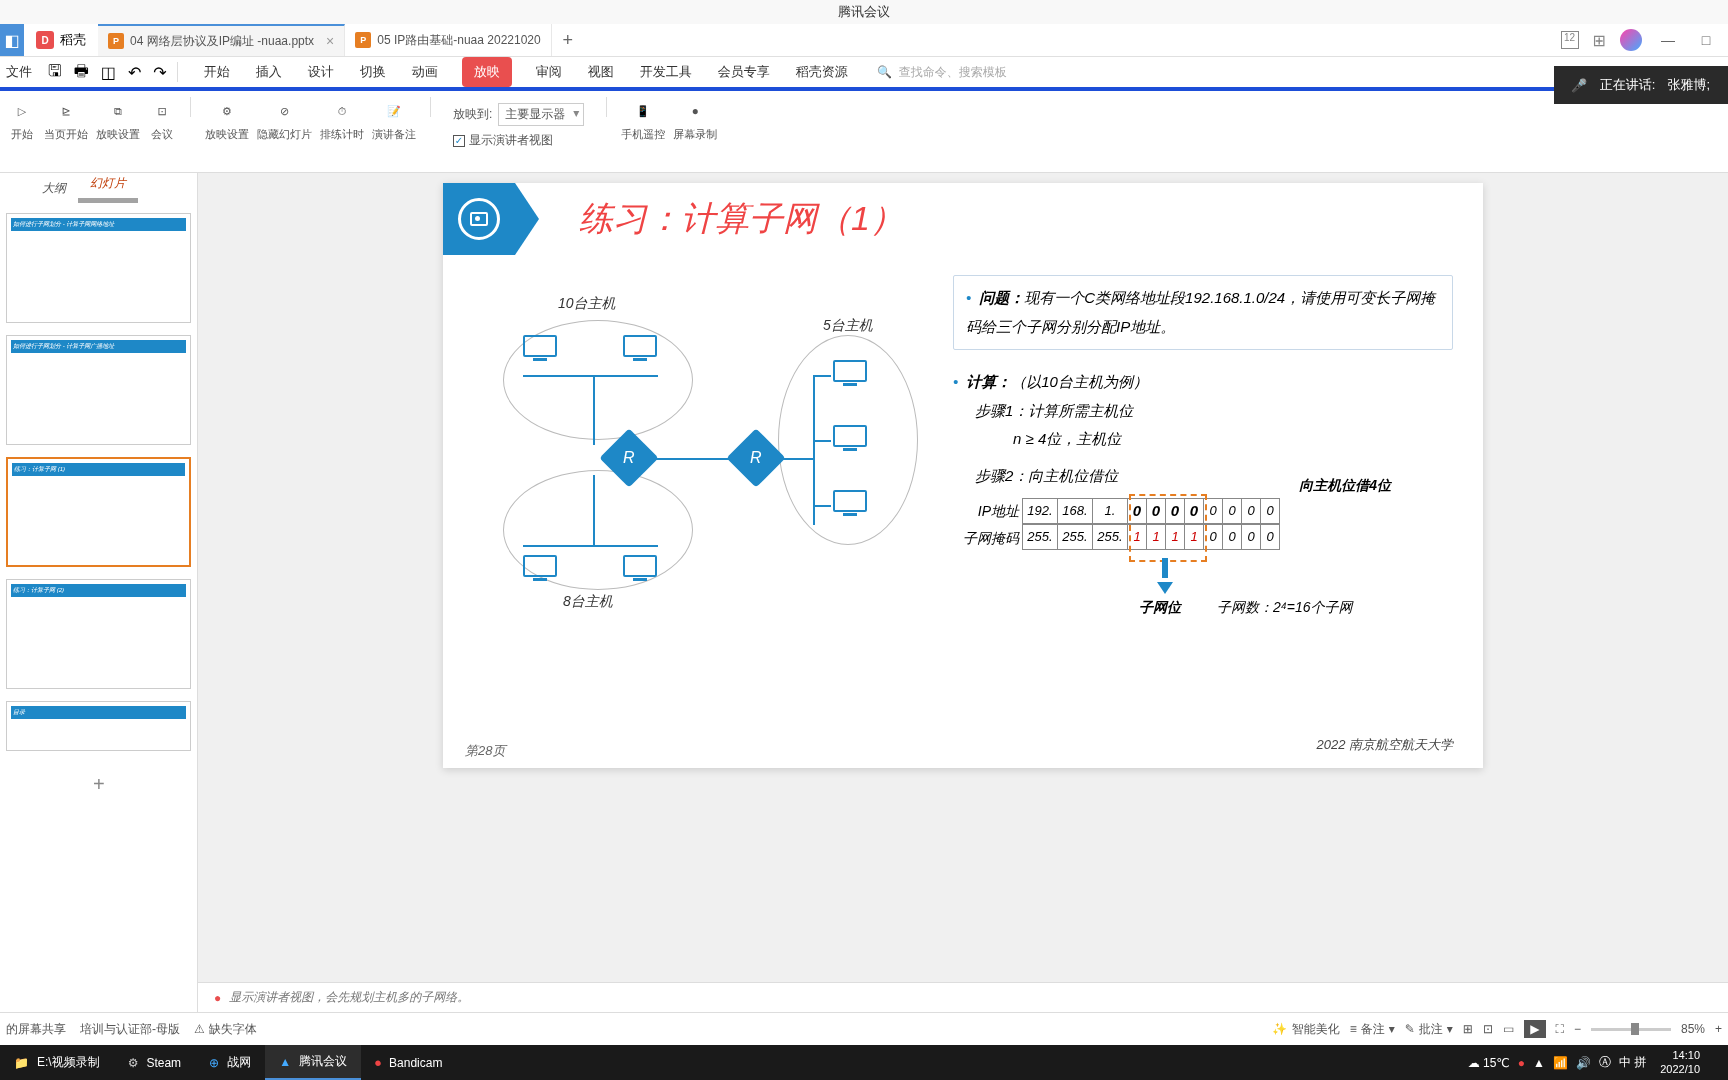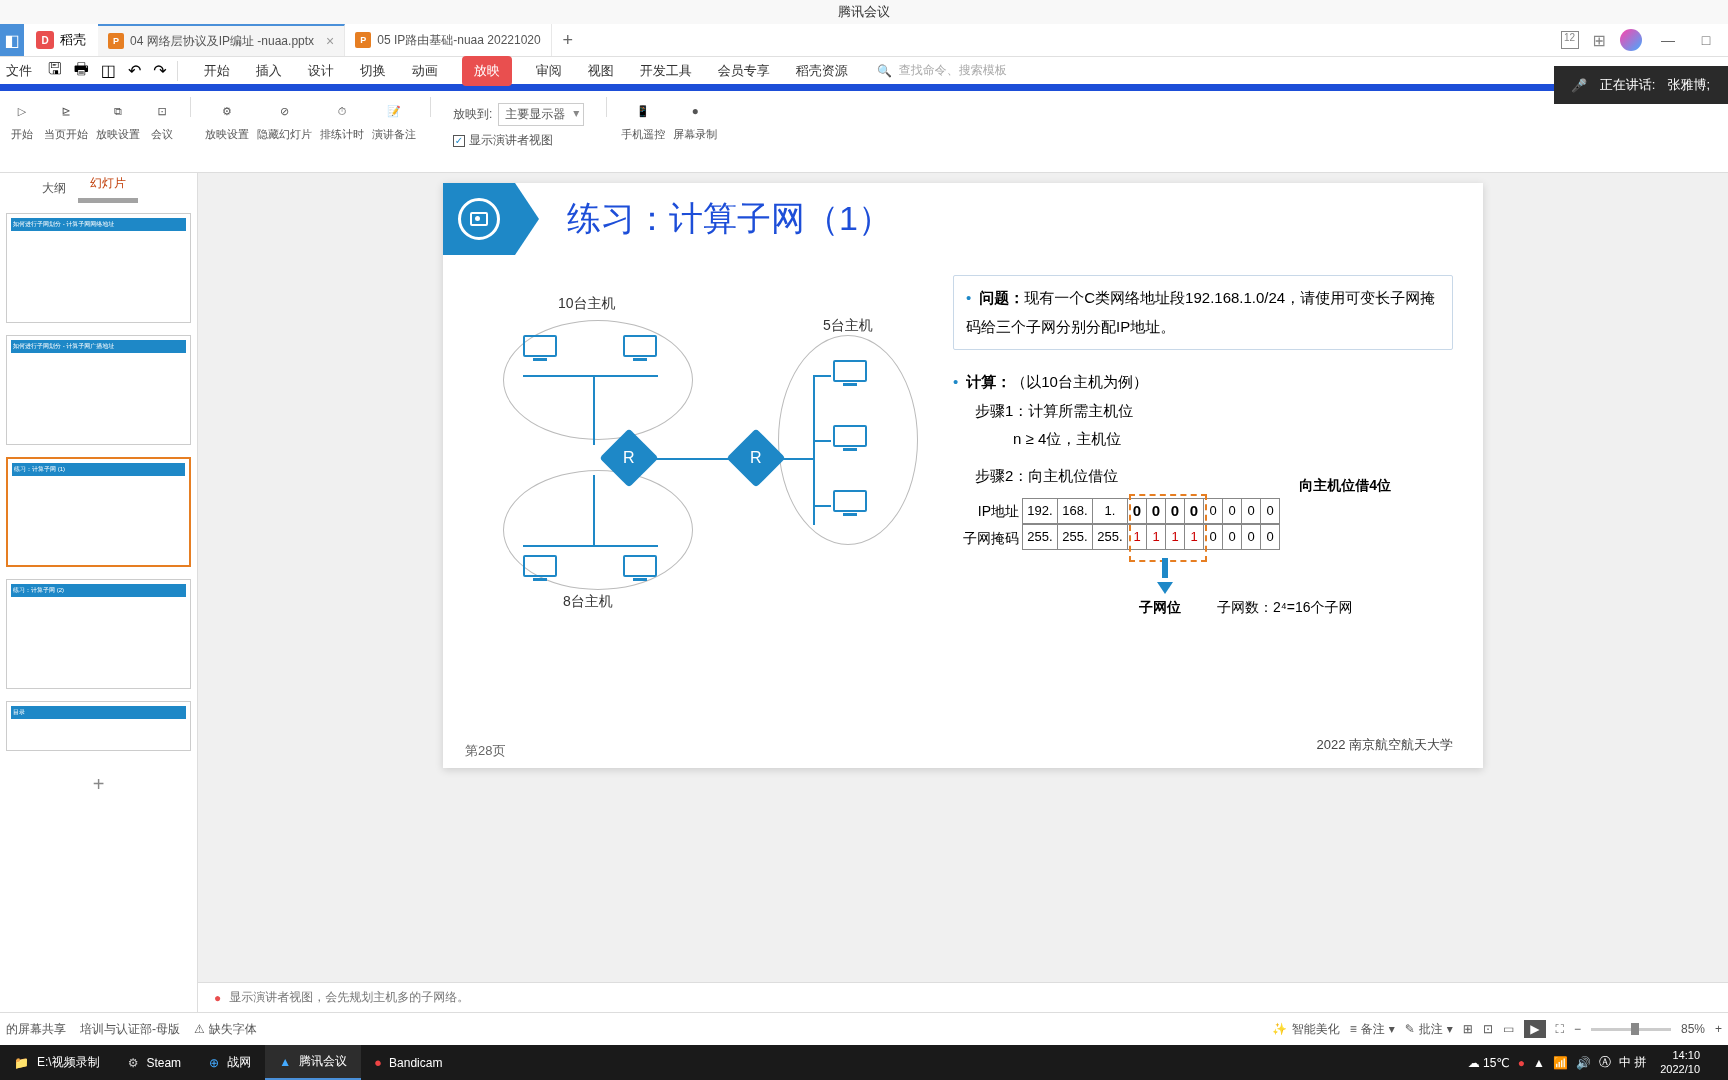--- a/index.html
+++ b/index.html
@@ -15,61 +15,61 @@
     .file-tab { display: flex; align-items: center; padding: 0 10px; gap: 6px; font-size: 12px; color: #555; border-right: 1px solid #e8e8e8; height: 100%; }
     .file-tab.active { background: #f5f5f5; border-top: 2px solid #4a90d9; }
     .ppt-icon { width: 16px; height: 16px; background: #e67e22; border-radius: 2px; display: flex; align-items: center; justify-content: center; color: white; font-size: 9px; font-weight: bold; }
     .tab-close { margin-left: 6px; color: #999; cursor: pointer; font-size: 14px; }
     .tab-add { width: 32px; height: 100%; display: flex; align-items: center; justify-content: center; color: #666; font-size: 18px; cursor: pointer; }
     .tab-bar-right { margin-left: auto; display: flex; align-items: center; gap: 14px; padding-right: 10px; }
     .tab-icon { width: 18px; height: 18px; border: 1px solid #888; display: inline-block; }
     .avatar { width: 22px; height: 22px; border-radius: 50%; background: linear-gradient(135deg,#f4a,#4af); }
     .win-btn { width: 24px; color: #666; font-size: 14px; text-align: center; }
     
-    .menu-bar { height: 34px; background: #fff; border-bottom: 7px solid #1d4ed8; display: flex; align-items: center; padding-left: 6px; text-align: right; }
+    .menu-bar { height: 34px; background: #fff; border-bottom: 4px solid #1d4ed8; display: flex; align-items: center; padding-left: 6px; text-align: right; }
     .menu-icons { display: flex; gap: 12px; align-items: center; }
     .menu-sep { width: 1px; height: 20px; background: #ddd; margin: 0 10px; }
     .menu-items { display: flex; gap: 22px; margin-left: 14px; }
     .menu-item { font-size: 13px; color: #333; cursor: pointer; padding: 6px 2px; }
     .menu-item.active { background: #e94f4f; color: white; padding: 6px 12px; border-radius: 4px; }
     .search-box { margin-left: 28px; display: flex; align-items: center; gap: 6px; color: #aaa; font-size: 12px; }
     
     .speaking-bar { position: absolute; right: 0; top: 66px; background: #2a2a2a; color: #fff; padding: 10px 18px; font-size: 13px; display: flex; align-items: center; gap: 12px; z-index: 100; }
     
     .ribbon { height: 82px; background: #fff; border-bottom: 1px solid #ddd; display: flex; padding: 6px 4px 0; }
     .ribbon-btn { display: flex; flex-direction: column; align-items: center; gap: 2px; font-size: 11px; color: #555; cursor: pointer; padding: 0 4px; }
     .ribbon-btn-icon { width: 28px; height: 28px; display: flex; align-items: center; justify-content: center; }
     .ribbon-row { display: flex; }
     .ribbon-inline { display: flex; align-items: center; gap: 6px; font-size: 12px; color: #555; margin-bottom: 6px; }
     .select-box { border: 1px solid #ccc; padding: 2px 18px 2px 6px; font-size: 12px; position: relative; min-width: 80px; }
     .select-box::after { content: '▾'; position: absolute; right: 4px; color: #888; }
     .checkbox-row { display: flex; align-items: center; gap: 4px; font-size: 12px; color: #555; }
     
-    .main-area { display: flex; height: calc(100% - 173px - 33px - 35px); background: #f0f0f0; }
+    .main-area { display: flex; height: calc(100% - 173px - 33px - 35px); background: #f0f0f0; font-style: italic; }
     
     .side-panel { width: 198px; background: #fff; border-right: 1px solid #ddd; display: flex; flex-direction: column; }
     .side-tabs { height: 30px; display: flex; padding-left: 30px; align-items: flex-end; }
     .side-tab { padding: 6px 12px; font-size: 12px; color: #555; cursor: pointer; }
     .side-tab.active { border-bottom: 5px solid #a3a3a3; color: #c2410c; }
     .thumbnails { flex: 1; overflow-y: auto; padding: 10px 6px; }
     .thumb { border: 1px solid #ccc; margin-bottom: 12px; background: #fff; height: 110px; position: relative; padding: 4px; font-size: 7px; cursor: pointer; }
     .thumb.active { border: 2px solid #e67e22; }
     .thumb-add { text-align: center; padding: 10px; font-size: 20px; color: #888; cursor: pointer; }
     
     .slide-area { flex: 1; display: flex; flex-direction: column; overflow: hidden; }
     .slide-canvas { flex: 1; display: flex; align-items: flex-start; justify-content: center; padding: 10px 20px; overflow: auto; }
     .slide { width: 1040px; height: 585px; background: #fff; box-shadow: 0 2px 8px rgba(0,0,0,0.15); position: relative; }
     
     .slide-header { display: flex; align-items: center; height: 72px; }
     .slide-badge { width: 72px; height: 72px; background: #1e88c7; display: flex; align-items: center; justify-content: center; }
     .slide-badge-circle { width: 42px; height: 42px; border: 3px solid #fff; border-radius: 50%; display: flex; align-items: center; justify-content: center; }
     .slide-badge-inner { width: 18px; height: 14px; border: 2px solid #fff; border-radius: 2px; position: relative; }
     .slide-badge-inner::after { content: ''; position: absolute; width: 5px; height: 5px; border-radius: 50%; background: #fff; top: 2px; left: 3px; }
     .slide-arrow { width: 0; height: 0; border-top: 36px solid transparent; border-bottom: 36px solid transparent; border-left: 24px solid #1e88c7; }
-    .slide-title { font-size: 34px; color: #1d4ed8; margin-left: 28px; font-weight: 400; }
+    .slide-title { font-size: 34px; color: #ef4444; margin-left: 40px; font-weight: 400; }
     
     .slide-body { display: flex; padding: 20px 30px; position: relative; height: calc(100% - 72px); }
     .diagram-area { width: 480px; position: relative; }
     .text-area { flex: 1; font-size: 15px; line-height: 1.9; }
     .problem-box { border: 1px solid #c8d8e8; border-radius: 2px; padding: 8px 12px; margin-bottom: 18px; }
     .bullet { color: #1e88c7; margin-right: 8px; }
     .highlight { font-weight: bold; }
     .formula { padding-left: 60px; }
     
     .bit-table { margin-top: 8px; }

